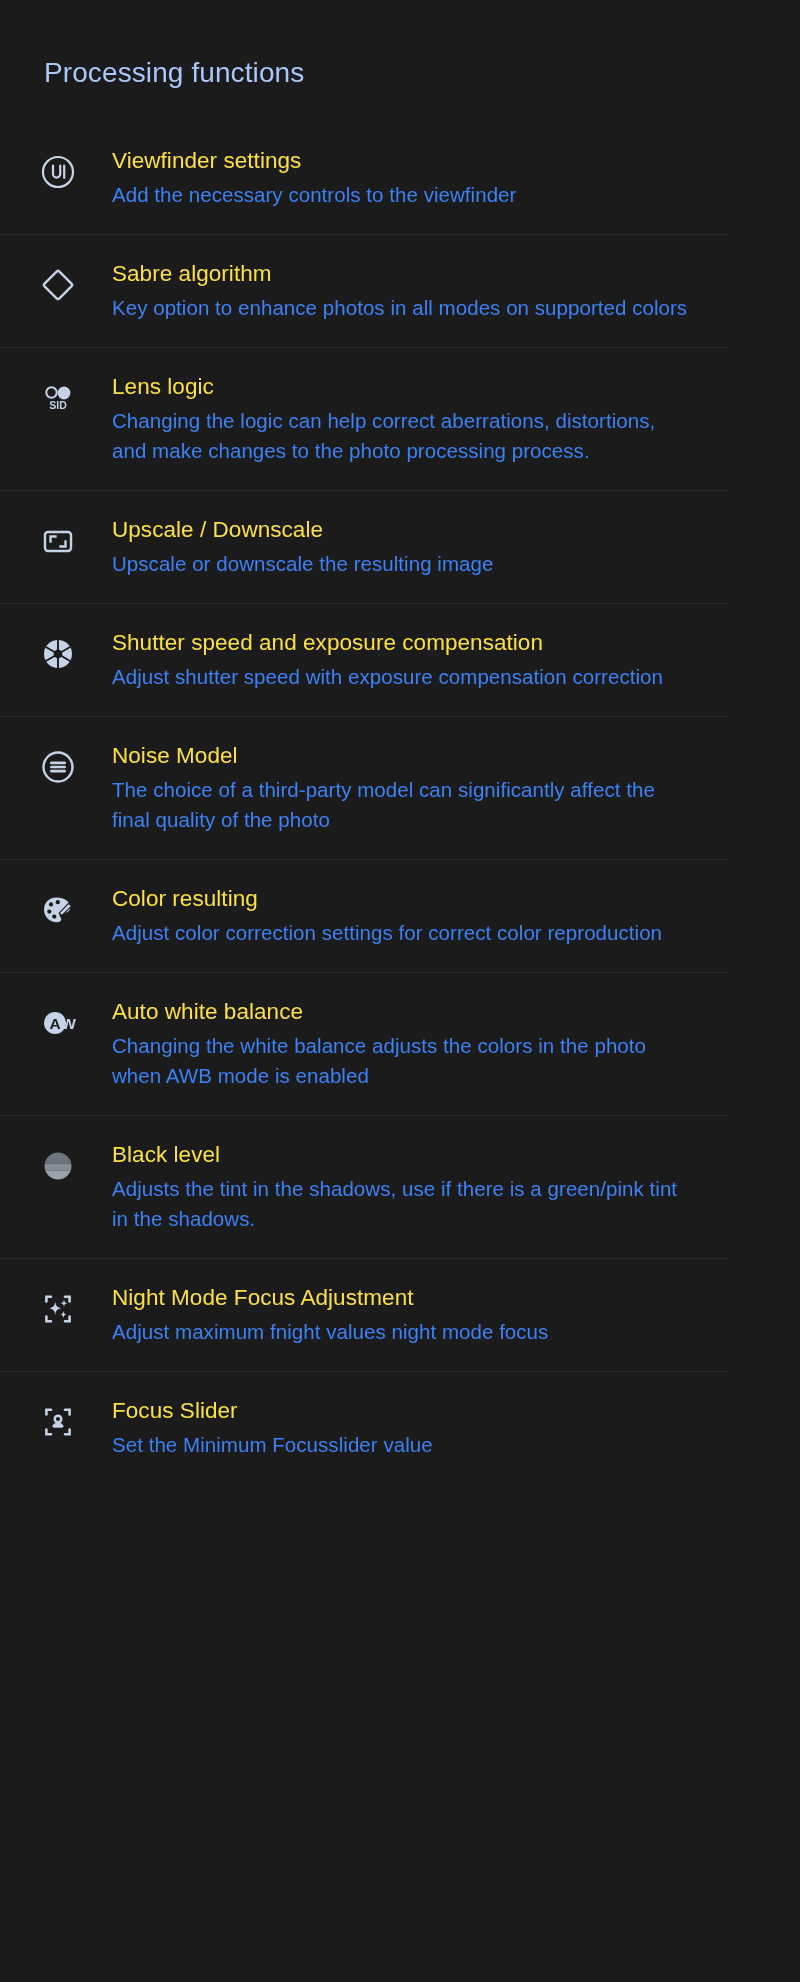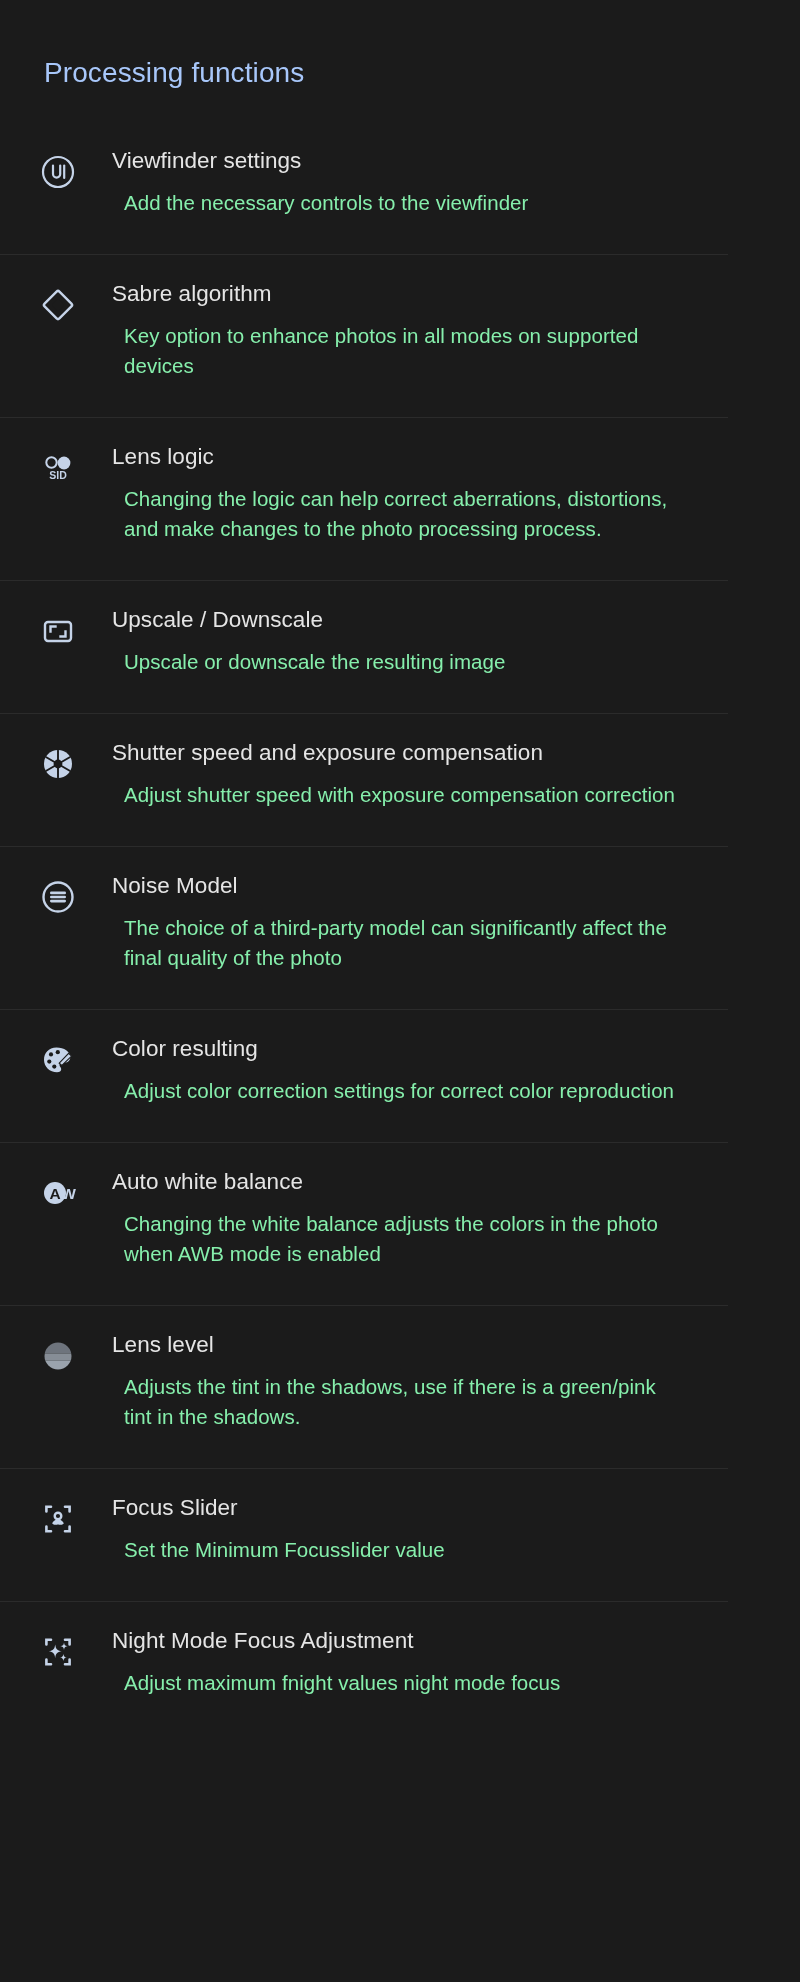--- a/index.html
+++ b/index.html
@@ -63,34 +63,34 @@
   }
   .icon-box svg {
     display: block;
   }
   .text-cell {
     flex: 1 1 auto;
     padding-right: 10px;
     min-width: 0;
   }
   .row-title {
-    color: #e5e5e5;
+    color: #fde047;
     font-size: 22.5px;
     font-weight: 400;
     line-height: 30px;
     letter-spacing: 0.05px;
     margin: 0 0 4px 0;
   }
   .row-desc {
-    color: #86efac;
+    color: #3b82f6;
     font-size: 20.5px;
     font-weight: 400;
     line-height: 30px;
     letter-spacing: 0.05px;
-    margin: 12px;
+    margin: 0;
   }
 </style>
 </head>
 <body>
 
 <div class="screen">
 
   <h1 class="section-title">Processing functions</h1>
 
   <div class="list">
@@ -115,21 +115,21 @@
       <div class="icon-cell">
         <span class="icon-box">
           <svg width="40" height="40" viewBox="0 0 40 40">
             <rect x="9.5" y="9.5" width="21" height="21" rx="2" transform="rotate(45 20 20)" fill="none" stroke="#c5d3e8" stroke-width="2.4"></rect>
             <rect x="15.5" y="15.5" width="9" height="9" rx="1" transform="rotate(45 20 20)" fill="#1b1b1b" stroke="none"></rect>
           </svg>
         </span>
       </div>
       <div class="text-cell">
         <div class="row-title">Sabre algorithm</div>
-        <div class="row-desc">Key option to enhance photos in all modes on supported devices</div>
+        <div class="row-desc">Key option to enhance photos in all modes on supported colors</div>
       </div>
     </div>
 
     <div class="row">
       <div class="icon-cell">
         <span class="icon-box">
           <svg width="40" height="40" viewBox="0 0 40 40">
             <circle cx="13.5" cy="14.5" r="5.2" fill="none" stroke="#c5d3e8" stroke-width="2"></circle>
             <circle cx="26" cy="15" r="6.4" fill="#c5d3e8"></circle>
             <text x="20" y="30.5" font-family="Liberation Sans, sans-serif" font-size="10.5" font-weight="bold" fill="#c5d3e8" text-anchor="middle">SID</text>
@@ -244,43 +244,22 @@
             </defs>
             <g clip-path="url(#blvlclip)">
               <rect x="5" y="6" width="30" height="11.5" fill="#6e747d"></rect>
               <rect x="5" y="17.5" width="30" height="7" fill="#868d96"></rect>
               <rect x="5" y="24.5" width="30" height="11" fill="#9aa3ad"></rect>
             </g>
           </svg>
         </span>
       </div>
       <div class="text-cell">
-        <div class="row-title">Lens level</div>
+        <div class="row-title">Black level</div>
         <div class="row-desc">Adjusts the tint in the shadows, use if there is a green/pink tint in the shadows.</div>
-      </div>
-    </div>
-
-    <div class="row">
-      <div class="icon-cell">
-        <span class="icon-box">
-          <svg width="40" height="40" viewBox="0 0 40 40">
-            <g stroke="#c5d3e8" stroke-width="2.6" fill="none" stroke-linecap="round">
-              <path d="M13 7.8 L8.4 7.8 L8.4 12.4"></path>
-              <path d="M27 7.8 L31.6 7.8 L31.6 12.4"></path>
-              <path d="M13 32.2 L8.4 32.2 L8.4 27.6"></path>
-              <path d="M27 32.2 L31.6 32.2 L31.6 27.6"></path>
-            </g>
-            <circle cx="20" cy="17" r="3.3" fill="none" stroke="#c5d3e8" stroke-width="2.4"></circle>
-            <path d="M20 20.6 C20 20.6 16 20.4 14.2 24.4 C16.6 26.6 20 25.6 20 25.6 C20 25.6 23.4 26.6 25.8 24.4 C24 20.4 20 20.6 20 20.6 Z" fill="#c5d3e8"></path>
-          </svg>
-        </span>
-      </div>
-      <div class="text-cell">
-        <div class="row-title">Focus Slider</div>
-        <div class="row-desc">Set the Minimum Focusslider value</div>
       </div>
     </div>
 
     <div class="row">
       <div class="icon-cell">
         <span class="icon-box">
           <svg width="40" height="40" viewBox="0 0 40 40">
             <g stroke="#c5d3e8" stroke-width="2.6" fill="none" stroke-linecap="round">
               <path d="M13 7.8 L8.4 7.8 L8.4 12.4"></path>
               <path d="M27 7.8 L31.6 7.8 L31.6 12.4"></path>
@@ -292,14 +271,35 @@
             <path d="M25.4 22 C25.8 24.5 26.4 25.1 28.8 25.5 C26.4 25.9 25.8 26.5 25.4 29 C25 26.5 24.4 25.9 22 25.5 C24.4 25.1 25 24.5 25.4 22 Z" fill="#c5d3e8"></path>
           </svg>
         </span>
       </div>
       <div class="text-cell">
         <div class="row-title">Night Mode Focus Adjustment</div>
         <div class="row-desc">Adjust maximum fnight values night mode focus</div>
       </div>
     </div>
 
+    <div class="row">
+      <div class="icon-cell">
+        <span class="icon-box">
+          <svg width="40" height="40" viewBox="0 0 40 40">
+            <g stroke="#c5d3e8" stroke-width="2.6" fill="none" stroke-linecap="round">
+              <path d="M13 7.8 L8.4 7.8 L8.4 12.4"></path>
+              <path d="M27 7.8 L31.6 7.8 L31.6 12.4"></path>
+              <path d="M13 32.2 L8.4 32.2 L8.4 27.6"></path>
+              <path d="M27 32.2 L31.6 32.2 L31.6 27.6"></path>
+            </g>
+            <circle cx="20" cy="17" r="3.3" fill="none" stroke="#c5d3e8" stroke-width="2.4"></circle>
+            <path d="M20 20.6 C20 20.6 16 20.4 14.2 24.4 C16.6 26.6 20 25.6 20 25.6 C20 25.6 23.4 26.6 25.8 24.4 C24 20.4 20 20.6 20 20.6 Z" fill="#c5d3e8"></path>
+          </svg>
+        </span>
+      </div>
+      <div class="text-cell">
+        <div class="row-title">Focus Slider</div>
+        <div class="row-desc">Set the Minimum Focusslider value</div>
+      </div>
+    </div>
+
   </div>
 </div>
 
 </body></html>

